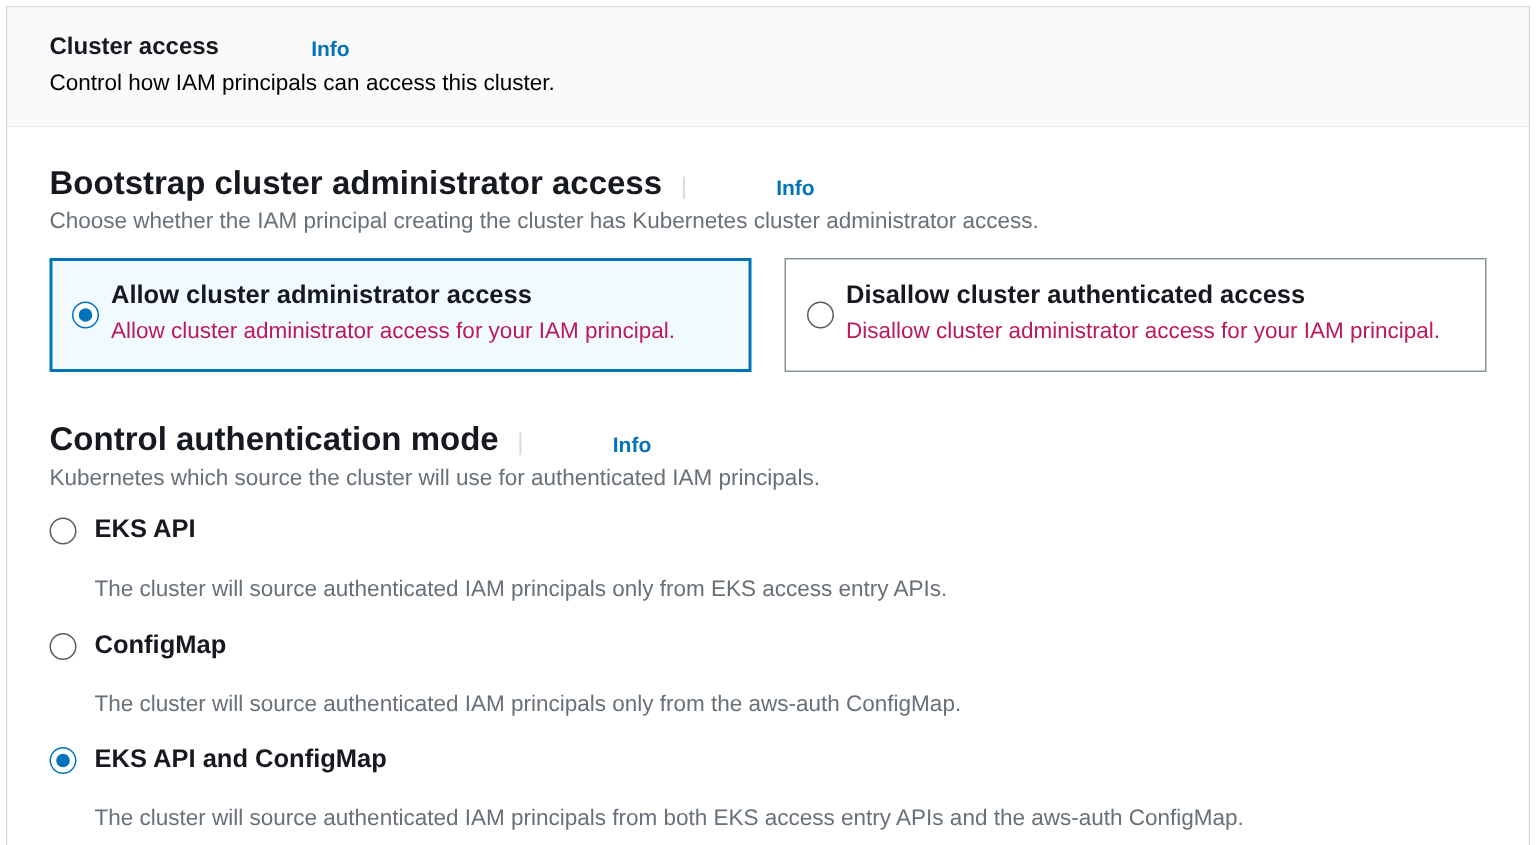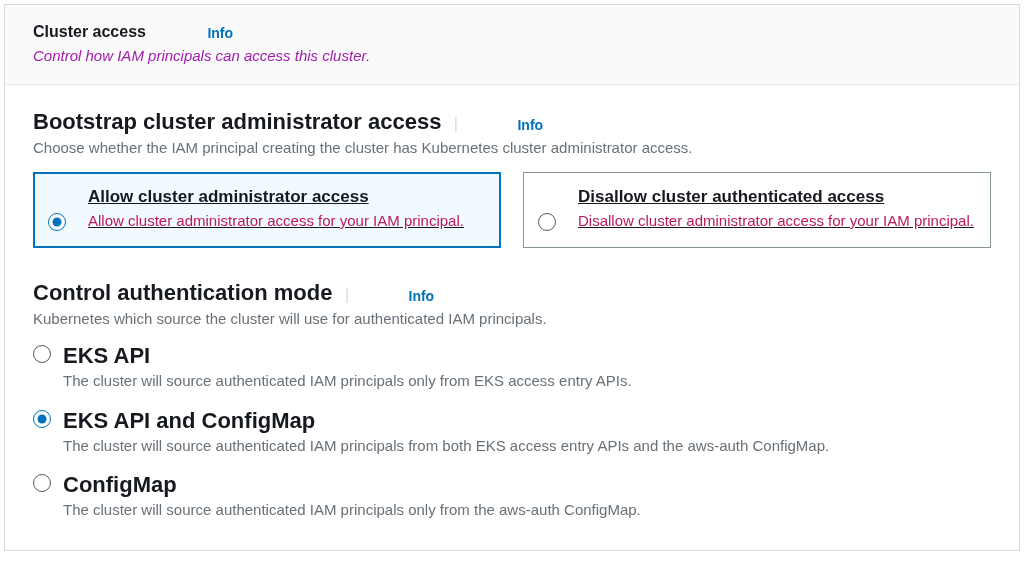--- a/index.html
+++ b/index.html
@@ -28,23 +28,22 @@
       color: #0073bb;
       font-size: 14px;
       font-weight: 600;
       margin-left: 10px;
       cursor: pointer;
       vertical-align: middle;
       padding-left: 47px;
     }
     .panel-desc {
       margin-top: 6px;
-      color: #a21caf;
-      font-size: 15px;
-      font-style: italic;
+      color: #000000;
+      font-size: 15px;
     }
     .panel-body {
       padding: 24px 28px 30px 28px;
       background: #fff;
     }
     .section-title {
       font-size: 22px;
       font-weight: 600;
       color: #16191f;
       display: inline-block;
@@ -61,25 +60,24 @@
     .tiles {
       display: flex;
       gap: 22px;
       margin-top: 16px;
     }
     .tile {
       flex: 1;
       border: 1px solid #879596;
       padding: 14px 16px 16px 14px;
       display: flex;
-      align-items: flex-end;
-      gap: 22px;
+      align-items: center;
+      gap: 8px;
       background: #fff;
       cursor: pointer;
-      text-decoration: underline;
     }
     .tile.selected {
       border: 2px solid #0073bb;
       background: #f1faff;
       padding: 13px 15px 15px 13px;
     }
     .radio {
       width: 18px;
       height: 18px;
       border: 1.8px solid #545b64;
@@ -118,26 +116,26 @@
       margin-top: 10px;
     }
     .radio-row {
       display: flex;
       align-items: flex-start;
       gap: 12px;
       margin-top: 16px;
       cursor: pointer;
     }
     .row-title {
-      font-size: 22px;
+      font-size: 17px;
       font-weight: 600;
       color: #16191f;
     }
     .row-sub {
-      margin-top: 2px;
+      margin-top: 20px;
       color: #687078;
       font-size: 15px;
       line-height: 1.35;
     }
     .section-spacer { margin-top: 32px; }
   </style>
 </head>
 <body>
 
 <div class="panel">
@@ -187,30 +185,30 @@
 
       <div class="radio-list">
         <div class="radio-row">
           <div class="radio"></div>
           <div>
             <div class="row-title">EKS API</div>
             <div class="row-sub">The cluster will source authenticated IAM principals only from EKS access entry APIs.</div>
           </div>
         </div>
         <div class="radio-row">
+          <div class="radio"></div>
+          <div>
+            <div class="row-title">ConfigMap</div>
+            <div class="row-sub">The cluster will source authenticated IAM principals only from the aws-auth ConfigMap.</div>
+          </div>
+        </div>
+        <div class="radio-row">
           <div class="radio checked"></div>
           <div>
             <div class="row-title">EKS API and ConfigMap</div>
             <div class="row-sub">The cluster will source authenticated IAM principals from both EKS access entry APIs and the aws-auth ConfigMap.</div>
           </div>
         </div>
-        <div class="radio-row">
-          <div class="radio"></div>
-          <div>
-            <div class="row-title">ConfigMap</div>
-            <div class="row-sub">The cluster will source authenticated IAM principals only from the aws-auth ConfigMap.</div>
-          </div>
-        </div>
       </div>
     </div>
 
   </div>
 </div>
 
 </body></html>

